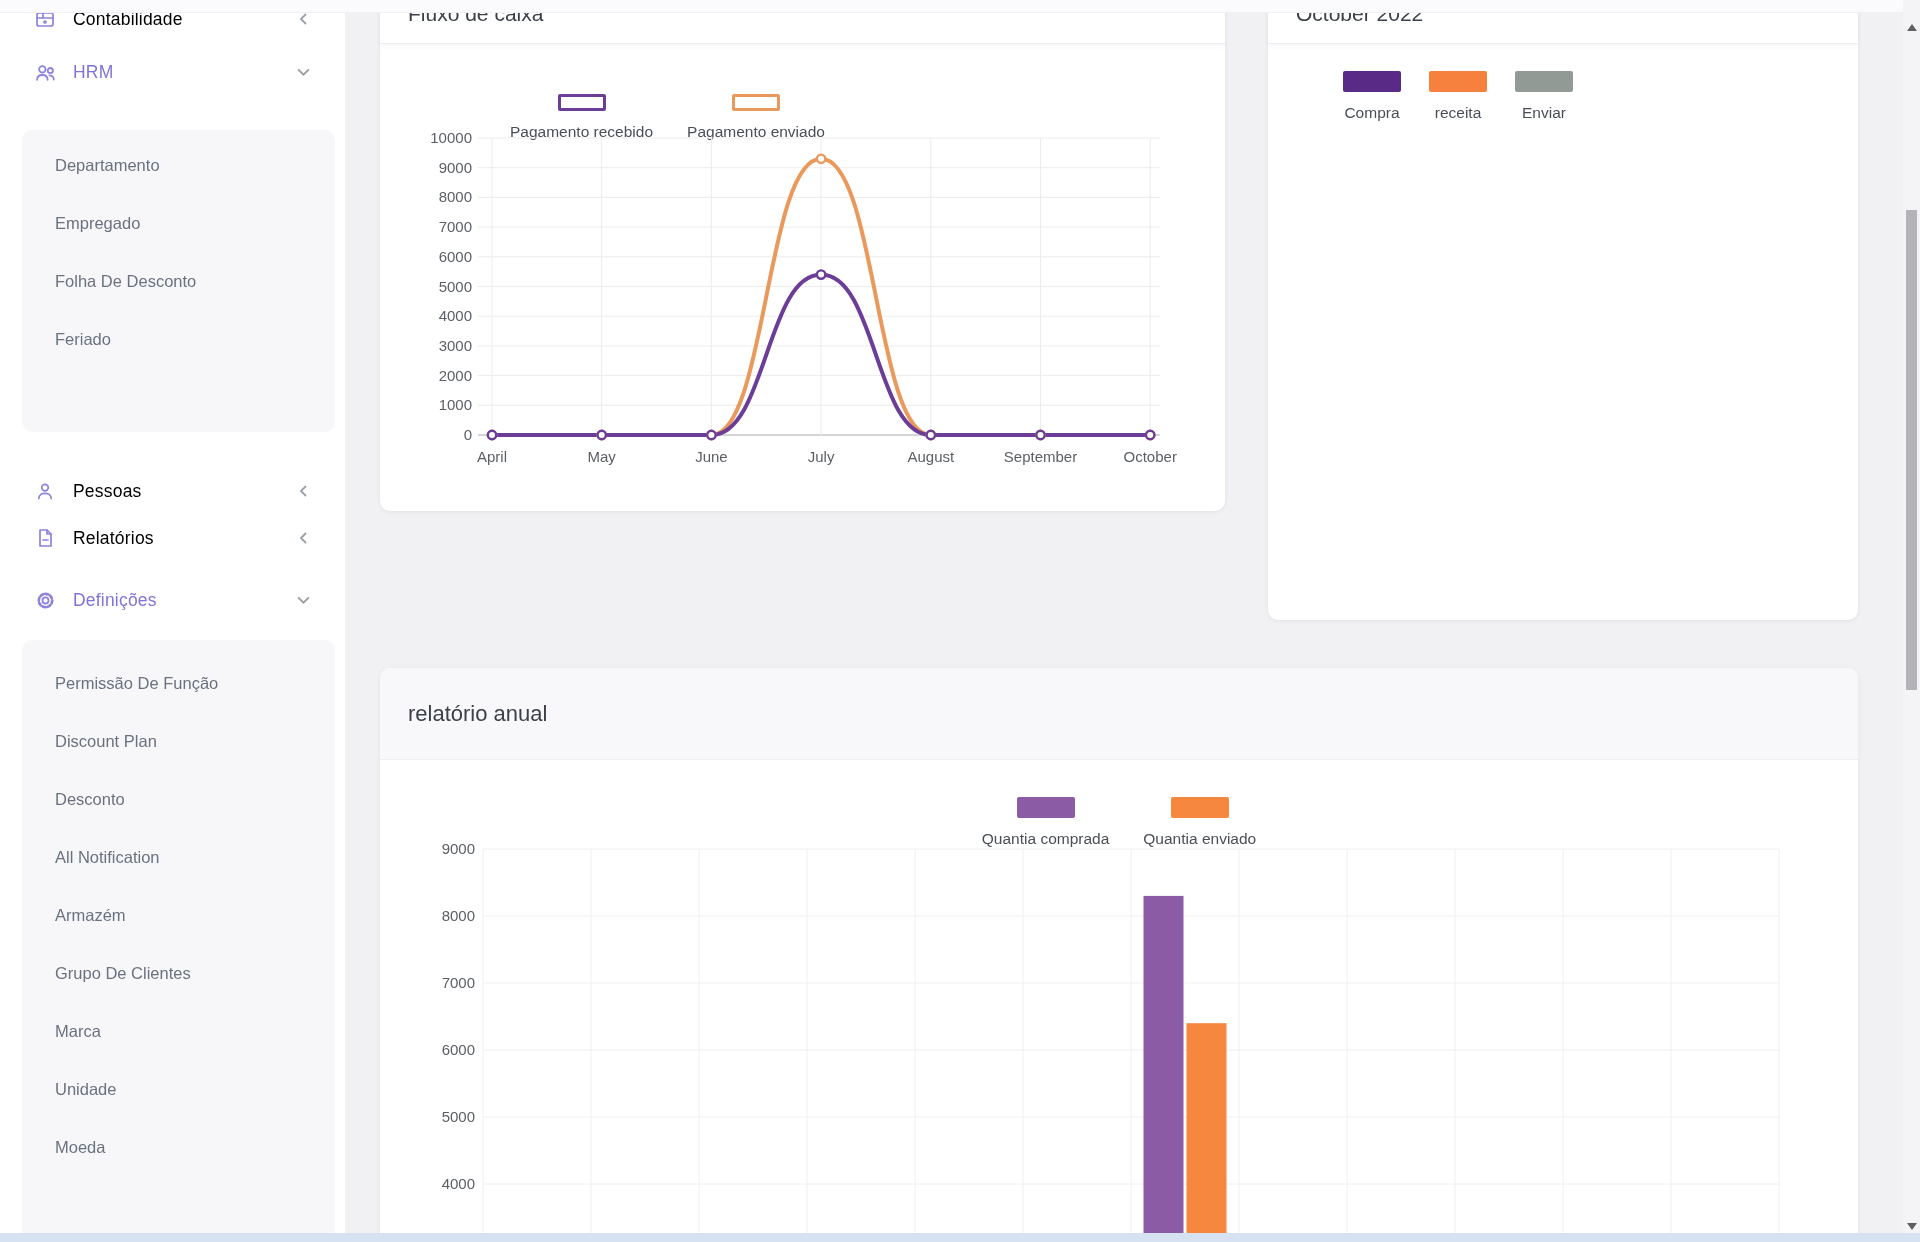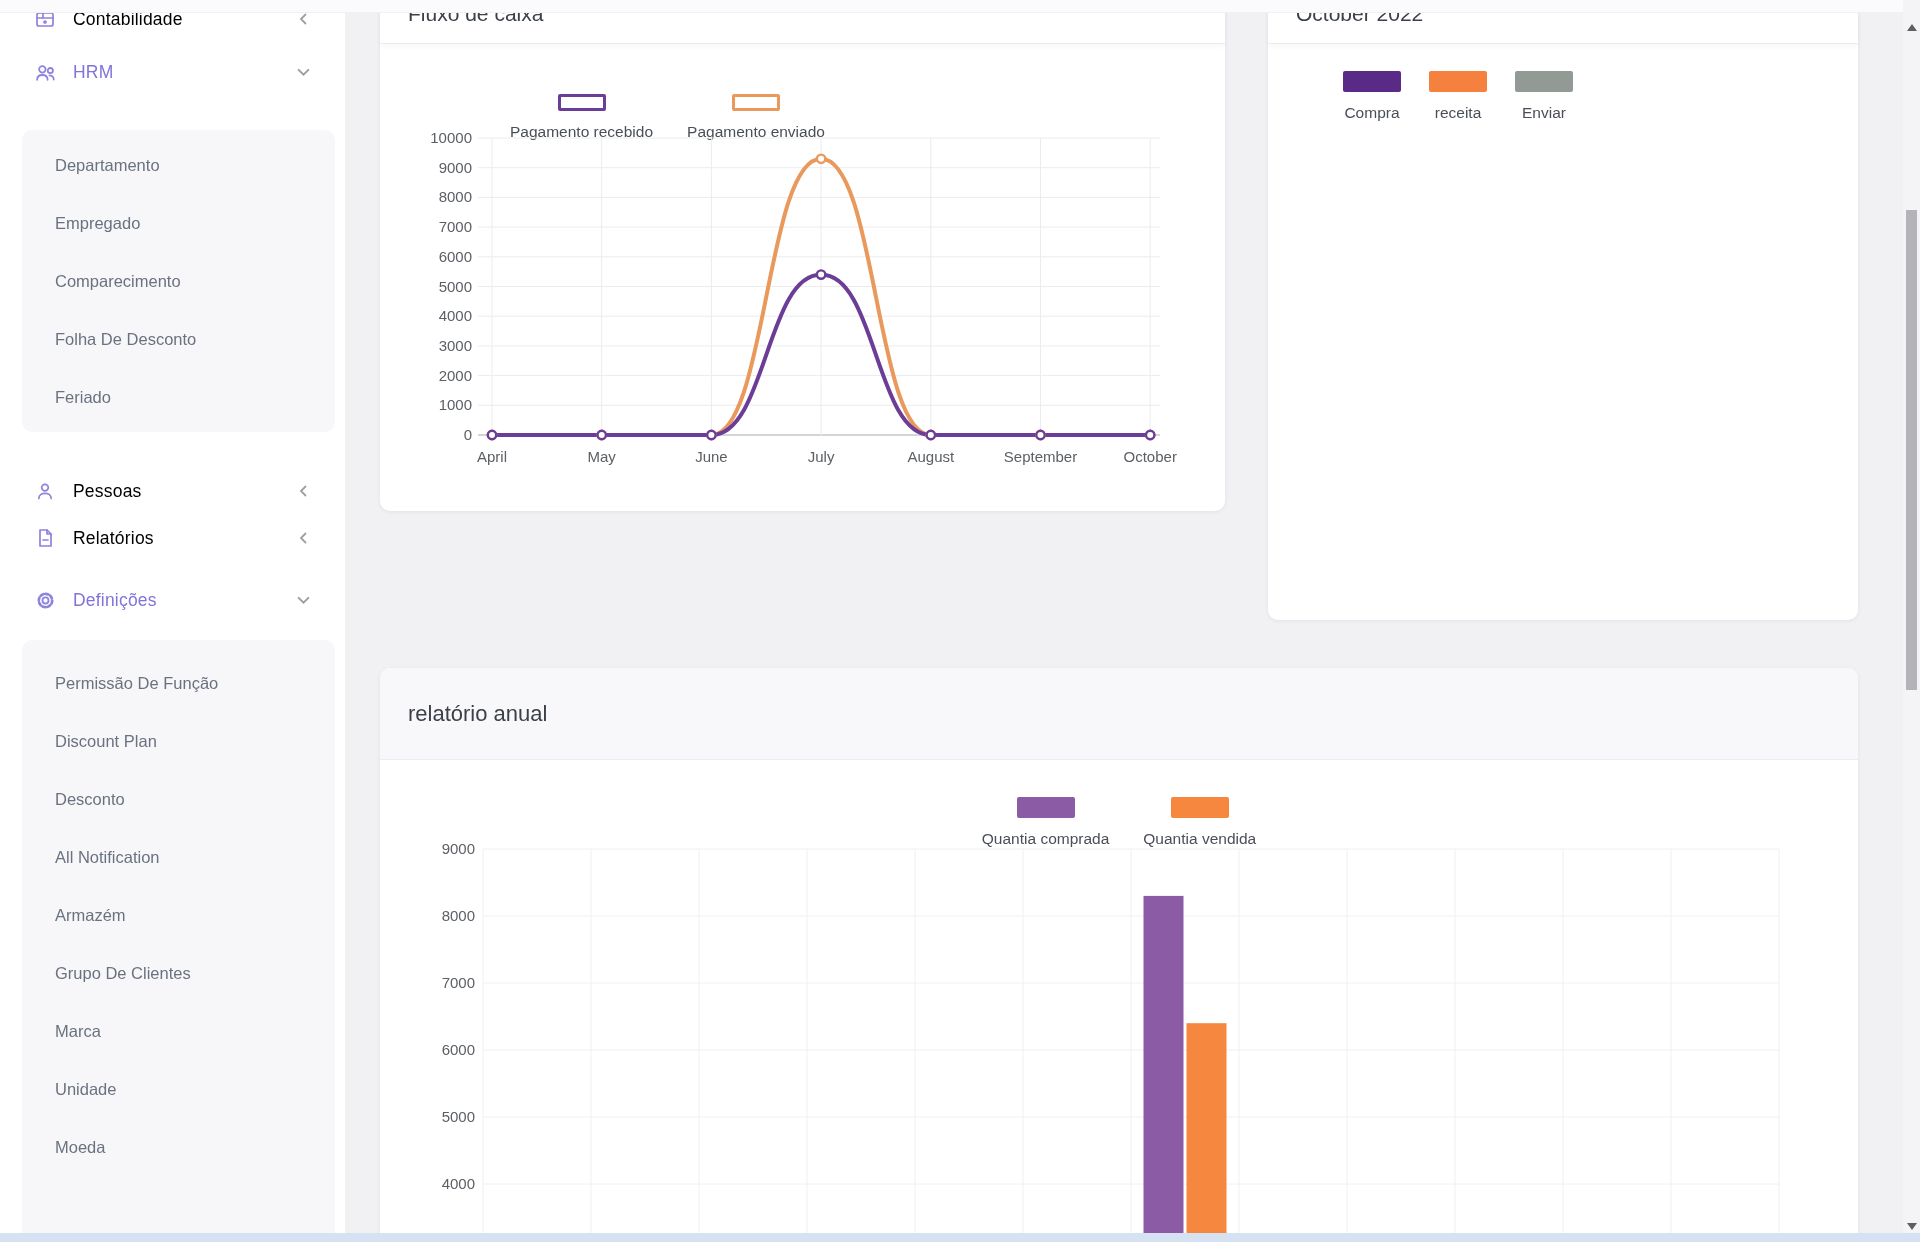--- a/index.html
+++ b/index.html
@@ -76,21 +76,20 @@
     <span class="nav-chev">
       <svg width="13" height="13" viewBox="0 0 12 12" fill="none" stroke="#9aa0a8" stroke-width="1.8" stroke-linecap="round">
           <path d="M1.5 4 L6 8.5 L10.5 4"></path>
         </svg>
     </span>
   </div>
 
   <div class="subpanel" style="top:130px;height:302px;">
       <div class="subitem">Departamento</div>
       <div class="subitem">Empregado</div>
-      <div class="subitem">Comparecimento</div>
       <div class="subitem">Folha De Desconto</div>
       <div class="subitem">Feriado</div>
     </div>
 
   <div class="nav-row" style="top:468px">
     <span class="nav-ic">
       <svg width="22" height="22" viewBox="0 0 22 22" fill="none" stroke="#8e83dd" stroke-width="1.7" stroke-linecap="round">
         <circle cx="11" cy="7.6" r="3.3"></circle>
           <path d="M4.8 18.4c0-3.3 2.8-5.1 6.2-5.1s6.2 1.8 6.2 5.1"></path>
       </svg>
@@ -242,21 +241,21 @@
   <div class="annual-header">
     <span class="card-title" style="font-size:22px;">relatório anual</span>
   </div>
   <div class="legend-row" style="left:0;right:0;top:142px;justify-content:center;" id="annual-legend">
       <div class="lg-item">
         <span class="sw fill" style="background: rgb(140, 91, 166);"></span>
         <span class="lg-label">Quantia comprada</span>
       </div>
       <div class="lg-item">
         <span class="sw fill" style="background: rgb(246, 135, 63);"></span>
-        <span class="lg-label">Quantia vendida</span>
+        <span class="lg-label">Quantia enviado</span>
       </div>
     </div>
   <svg id="annual-svg" width="1478" height="540" style="position:absolute;left:0;top:160px;">
       <line x1="103" y1="21" x2="1399" y2="21" stroke="#f0f0f3"></line>
       <text x="95" y="26" text-anchor="end" font-size="15" fill="#5c6066">9000</text>
       <line x1="103" y1="88" x2="1399" y2="88" stroke="#f0f0f3"></line>
       <text x="95" y="93" text-anchor="end" font-size="15" fill="#5c6066">8000</text>
       <line x1="103" y1="155" x2="1399" y2="155" stroke="#f0f0f3"></line>
       <text x="95" y="160" text-anchor="end" font-size="15" fill="#5c6066">7000</text>
       <line x1="103" y1="222" x2="1399" y2="222" stroke="#f0f0f3"></line>

